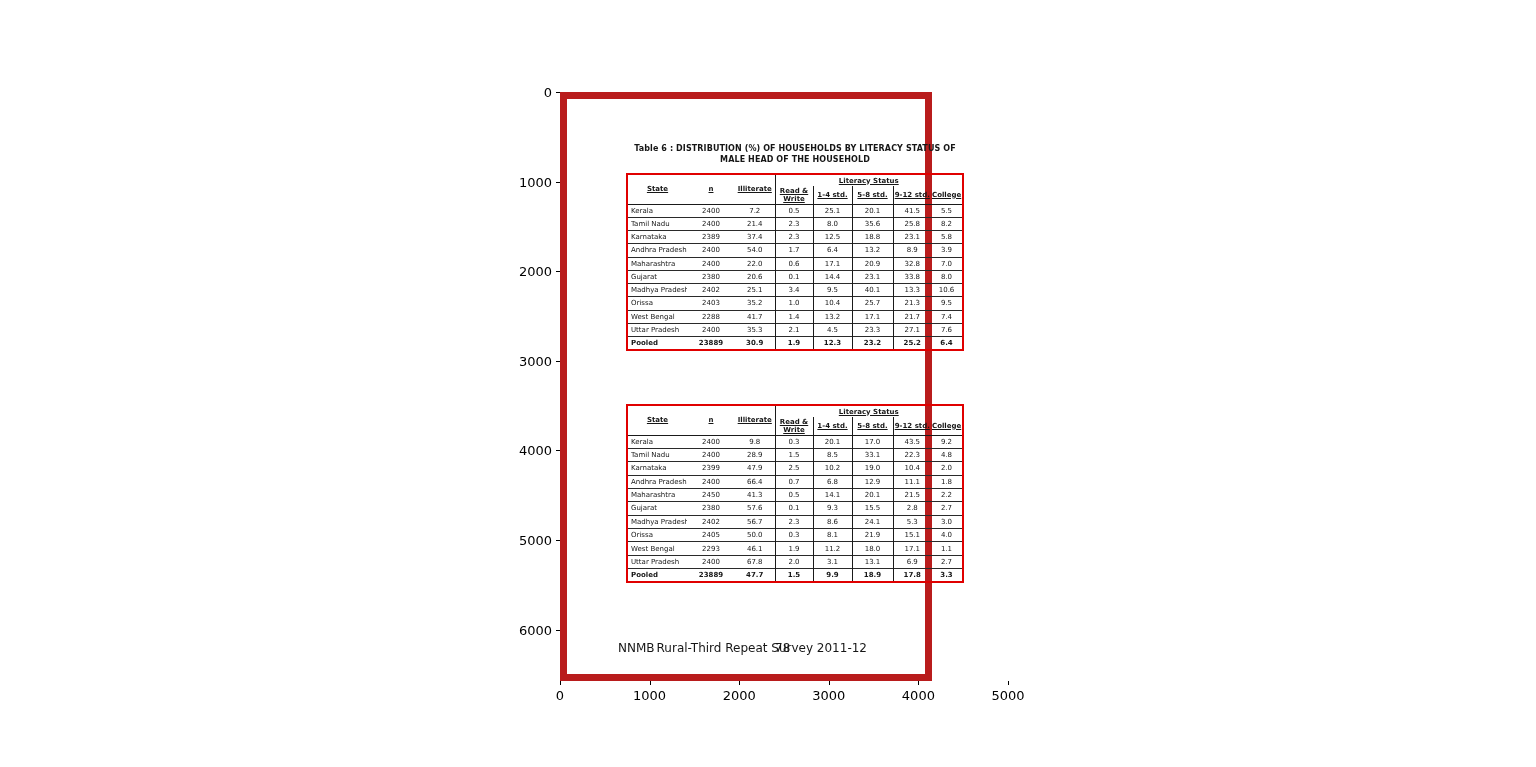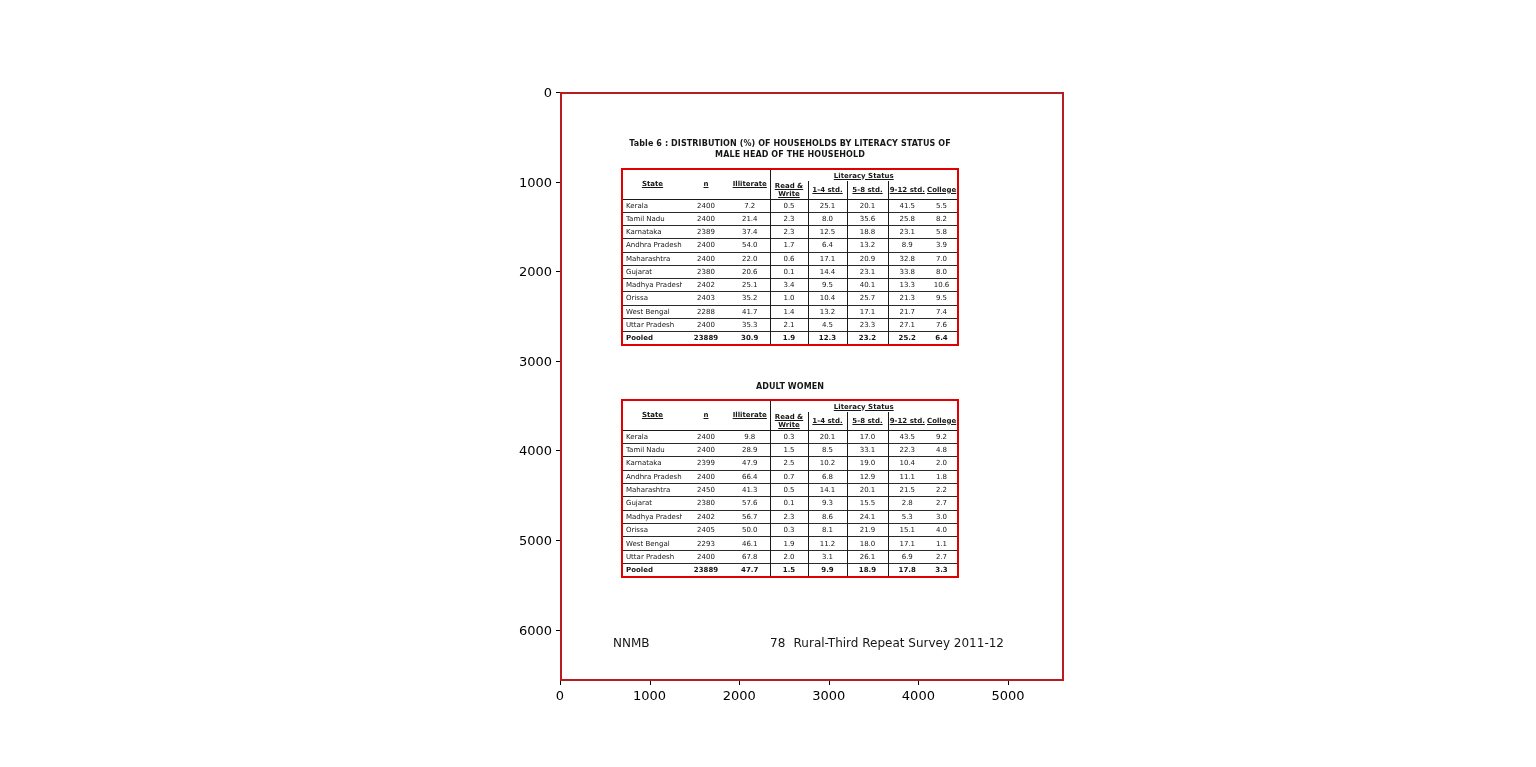--- a/index.html
+++ b/index.html
@@ -1,21 +1,21 @@
 <!DOCTYPE html>
 <html><head>
 <meta charset="utf-8">
 <style>
   html,body{margin:0;padding:0;background:#ffffff;}
   body{width:1536px;height:767px;position:relative;overflow:hidden;
        font-family:"DejaVu Sans","Liberation Sans",sans-serif;color:#000;}
 
   
-  .axes{position:absolute;left:560px;top:92px;width:504px;height:589px;
-        border:2px solid #b91c1c;box-sizing:border-box;background:#fff;}
+  .axes{position:absolute;left:560px;top:92px;width:372px;height:589px;
+        border:7px solid #b91c1c;box-sizing:border-box;background:#fff;}
   .tick-label{position:absolute;font-size:13px;color:#000;white-space:nowrap;}
   .ytick-label{width:46px;text-align:right;transform:translateY(-50%);}
   .xtick-label{transform:translateX(-50%);}
   .tick-mark{position:absolute;background:#000;}
   .tick-mark.y{width:4px;height:1px;}
   .tick-mark.x{width:1px;height:4px;}
 
   
   .page{position:absolute;left:0;top:0;right:0;bottom:0;
         filter:blur(0.2px);color:#161616;}
@@ -182,21 +182,20 @@
             <td class="vr">30.9</td>
             <td class="vr">1.9</td>
             <td class="vr">12.3</td>
             <td class="vr">23.2</td>
             <td>25.2</td>
             <td>6.4</td>
           </tr>
         </tbody>
       </table>
 
-    <div class="doc-title" style="top:287px;">ADULT WOMEN</div>
 
     <table class="doc-table" id="table7" style="top: 305px; height: 179px; border-color: rgb(224, 0, 0);">
         <colgroup>
           <col style="width: 60px;">
           <col style="width: 48px;">
           <col style="width: 40px;">
           <col style="width: 38px;">
           <col style="width: 39px;">
           <col style="width: 41px;">
           <col style="width: 38px;">
@@ -307,21 +306,21 @@
             <td class="vr">18.0</td>
             <td>17.1</td>
             <td>1.1</td>
           </tr>
           <tr>
             <td class="state">Uttar Pradesh</td>
             <td>2400</td>
             <td class="vr">67.8</td>
             <td class="vr">2.0</td>
             <td class="vr">3.1</td>
-            <td class="vr">26.1</td>
+            <td class="vr">13.1</td>
             <td>6.9</td>
             <td>2.7</td>
           </tr>
           <tr>
             <td class="state">Pooled</td>
             <td>23889</td>
             <td class="vr">47.7</td>
             <td class="vr">1.5</td>
             <td class="vr">9.9</td>
             <td class="vr">18.9</td>

